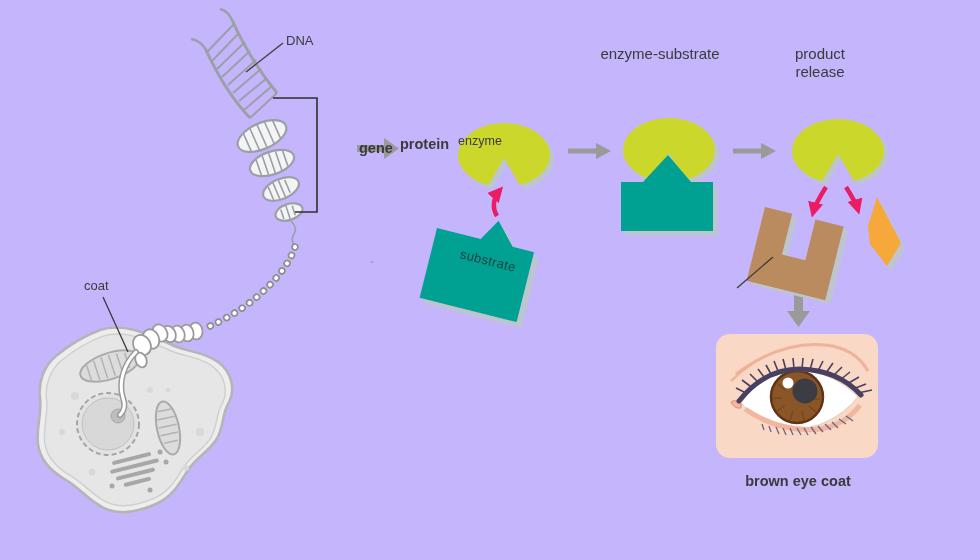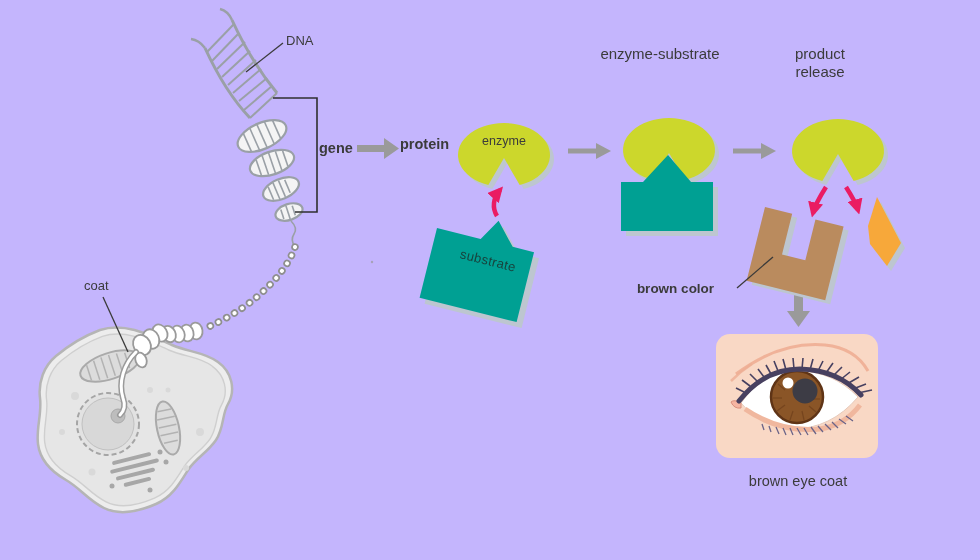--- a/index.html
+++ b/index.html
@@ -13,21 +13,21 @@
   .lab-bold{font-size:14.5px;font-weight:bold;}
   .lab-center{text-align:center;white-space:normal;}
   .stage-title{font-size:15px;line-height:18px;}
   .enzyme-label{font-size:12.5px;}
   .substrate-label{
     font-size:13px;letter-spacing:.4px;color:#17433d;
     transform:rotate(14deg);transform-origin:center;text-align:center;
   }
   .caption1{font-size:13.5px;font-weight:bold;line-height:19px;}
   .caption2{font-size:13px;line-height:19px;}
-  .caption1b{font-size:14.5px;font-weight:normal;line-height:20px;}
+  .caption1b{font-size:14.5px;font-weight:bold;line-height:20px;}
 </style>
 </head>
 <body>
 
 <div id="stage">
 
   <svg id="art" width="980" height="560" viewBox="0 0 980 560">
 
     <g>
       <path d="M100,330 C125,322 150,335 172,345 C188,352 205,352 218,362 C232,372 236,390 228,404
@@ -284,38 +284,37 @@
           M762,424 l2,6 M769,426 l2,6 M776,427 l3,7 M783,428 l3,7 M790,428 l3,7 M797,428 l4,7
           M804,428 l4,7 M811,427 l5,7 M818,426 l5,6 M825,424 l6,6 M832,422 l6,6 M839,419 l7,5 M846,416 l7,5"></path>
       </g>
     </g>
   </svg>
 
   <div class="label lab-sm" style="left:286px;top:33px;">DNA</div>
 
   <div class="label lab-sm" style="left:84px;top:278px;">coat</div>
 
-  <div class="label lab-bold" style="left:319px;top:140px;">gene</div>
+  <div class="label lab-bold" style="left:319px;top:140px;padding-left:40px;">gene</div>
 
   <div class="label lab-bold" style="left:400px;top:136px;">protein</div>
 
-  <div class="label enzyme-label lab-center" style="left:469px;top:134px;width:70px;text-align:center;">enzyme</div>
+  <div class="label enzyme-label lab-center" style="left:445px;top:134px;width:70px;text-align:center;">enzyme</div>
 
   <div class="label substrate-label" style="left:444px;top:253px;width:88px;">substrate</div>
 
   <div class="label stage-title lab-center" style="left:585px;top:45px;width:150px;">
     <div>enzyme-substrate</div>
   </div>
 
   <div class="label stage-title lab-center" style="left:760px;top:45px;width:120px;">
     <div>product</div>
     <div>release</div>
   </div>
 
   <div class="label lab-center" style="left:613px;top:279px;width:125px;">
-    <div class="caption1">brown color</div>
   </div>
 
   <div class="label lab-center" style="left:717px;top:471px;width:162px;">
     <div class="caption1b">brown eye coat</div>
   </div>
 
 </div>
 
 </body></html>

